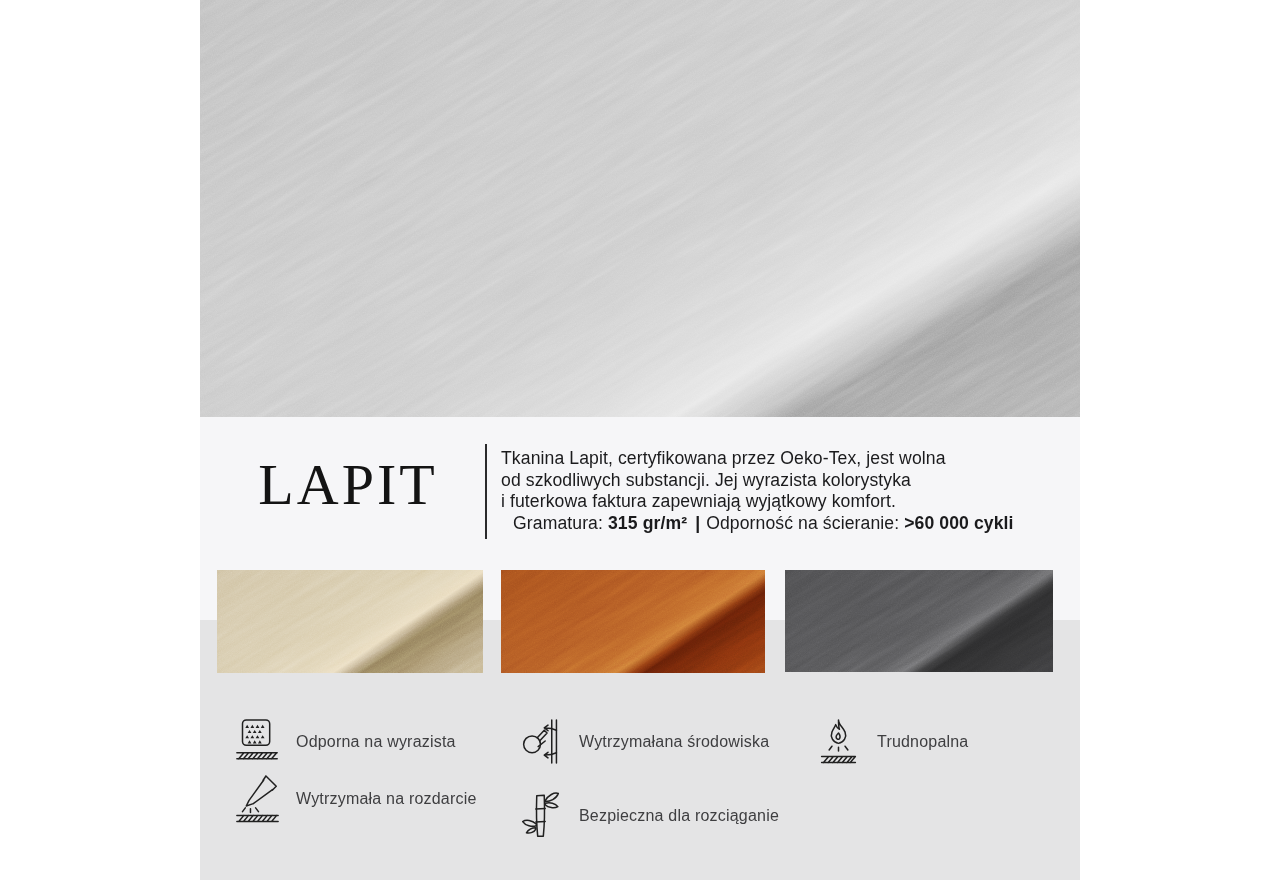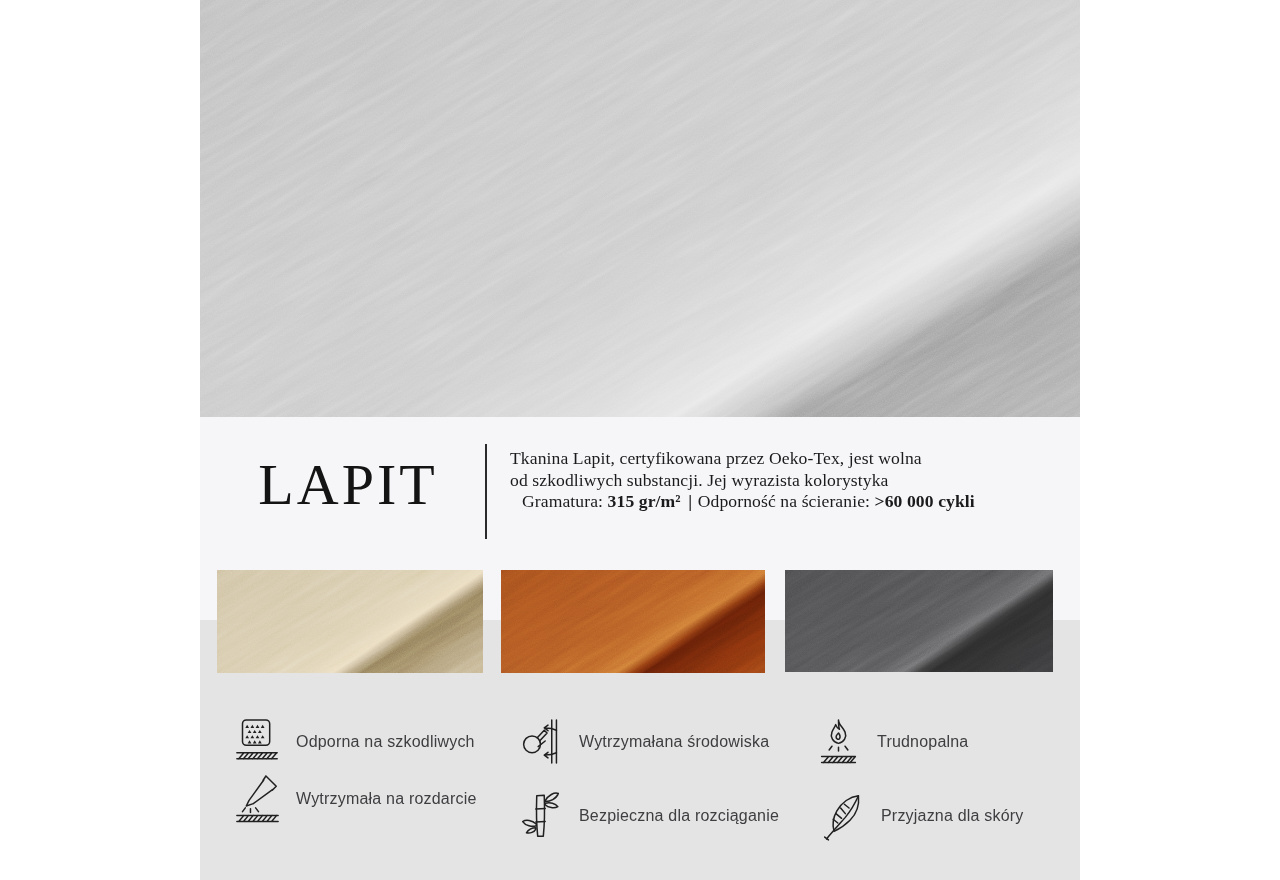--- a/index.html
+++ b/index.html
@@ -11,22 +11,22 @@
     background:linear-gradient(149deg,#bdbdbd 0%,#c7c7c7 30%,#cbcbcb 55%,#d9d9d9 68%,
       #e6e6e6 74%,#c2c2c2 79%,#9d9d9d 82%,#a8a8a8 90%,#b2b2b2 100%);overflow:hidden;}
   .noise{position:absolute;inset:0;width:100%;height:100%;mix-blend-mode:overlay;opacity:.55;pointer-events:none;}
 
   
   .info{position:absolute;left:200px;top:417px;width:880px;height:203px;background:#f6f6f8;}
   .title{position:absolute;left:20px;top:36px;width:250px;margin:3px;
     font-family:"Liberation Serif","DejaVu Serif",serif;font-weight:400;font-size:58px;line-height:1;
     letter-spacing:3px;text-align:center;color:#141414;}
   .vline{position:absolute;left:285px;top:27px;width:2px;height:95px;background:#2a2a2c;}
-  .desc{position:absolute;left:310px;top:31px;width:570px;font-size:17.6px;line-height:21.5px;
-    color:#1b1b1d;letter-spacing:.1px;font-family:Liberation Serif, serif;}
+  .desc{position:absolute;left:301px;top:31px;width:570px;font-size:17.6px;line-height:21.5px;
+    color:#1b1b1d;letter-spacing:.1px;}
   .specs{white-space:nowrap;margin-left:12px;}
   .specs b{font-weight:700;}
   .specs .sep{margin:0 1px 0 3px;}
 
   
   .swatch{position:absolute;top:570px;height:103px;overflow:hidden;margin:0;padding:0;}
   .sw1{left:217px;width:266px;
     background:linear-gradient(146deg,#cec0a0 0%,#d6c9a9 40%,#e0d3b4 58%,#eadcbe 64%,
       #b3a07c 68%,#8e7a58 71%,#a28d68 80%,#bcab86 92%,#c7b791 100%);}
   .sw2{left:501px;width:264px;
@@ -73,20 +73,21 @@
       <rect width="880" height="417" filter="url(#noiseFine)" opacity="0.5"></rect>
     </svg>
   </div>
 
   <section class="info">
     <h1 class="title">LAPIT</h1>
     <div class="vline"></div>
     <div class="desc">
       <div>Tkanina Lapit, certyfikowana przez Oeko-Tex, jest wolna</div>
       <div>od szkodliwych substancji. Jej wyrazista kolorystyka</div>
+      <div>i futerkowa faktura zapewniają wyjątkowy komfort.</div>
       <div class="specs">
         <span>Gramatura:</span>
         <b>315 gr/m²</b>
         <b class="sep">|</b>
         <span>Odporność na ścieranie:</span>
         <b>&gt;60 000 cykli</b>
       </div>
     </div>
   </section>
 
@@ -95,21 +96,21 @@
     <div class="feature f1">
       <svg class="ficon" viewBox="0 0 48 56">
         <rect x="8" y="5" width="29" height="27" rx="4"></rect>
         <path class="fill" d="M11 13.5h4L13 10.2z M16.5 13.5h4L18.5 10.2z M22 13.5h4L24 10.2z M27.5 13.5h4L29.5 10.2z
           M13.5 19h4L15.5 15.7z M19 19h4L21 15.7z M24.5 19h4L26.5 15.7z
           M11 24.5h4L13 21.2z M16.5 24.5h4L18.5 21.2z M22 24.5h4L24 21.2z M27.5 24.5h4L29.5 21.2z
           M13.5 30h4L15.5 26.7z M19 30h4L21 26.7z M24.5 30h4L26.5 26.7z"></path>
         <path d="M2 40 H45 M2 46.5 H45 M4 46.5 L9.5 40 M9 46.5 L14.5 40 M14 46.5 L19.5 40 M19 46.5 L24.5 40
           M24 46.5 L29.5 40 M29 46.5 L34.5 40 M34 46.5 L39.5 40 M39 46.5 L44.5 40"></path>
       </svg>
-      <span class="flabel">Odporna na szkodliwych</span>
+      <span class="flabel">Odporna na wyrazista</span>
     </div>
 
     <div class="feature f2">
       <svg class="ficon" viewBox="0 0 48 56">
         <path d="M36 5 V51 M41 5 V51"></path>
         <path d="M41 16 C37 14 33 13.5 29 13.5 M32 10.5 L28 13.5 L32 16.5"></path>
         <path d="M41 40 C37 42 33 42.5 29 42.5 M32 39.5 L28 42.5 L32 45.5"></path>
         <circle cx="15" cy="31" r="9"></circle>
         <path d="M20.5 24 L28 16 M23.5 27 L31 19 M28 16 L31 19 M21.5 33.5 L29 27.5"></path>
       </svg>
@@ -143,29 +144,20 @@
         <path d="M20 7 C19.5 21 19.5 36 21 50 M28 7 C28.5 21 28.5 36 27 50 M20 7 L28 6.5 M21 50 L27 50"></path>
         <path d="M19 21 L29 20.5 M19 35 L29 34.5"></path>
         <path d="M28.5 13 C32 6 39 3 43 4.5 C41 10 34 13.5 28.5 13 Z"></path>
         <path d="M29 15 C34 13.5 40 15 42.5 18.5 C38.5 21 32 19.5 29 16.5 Z"></path>
         <path d="M19.5 37 C15 33 8.5 32 5 34.5 C8 39 15 40.5 19.5 39 Z"></path>
         <path d="M19 41 C15.5 41 11 43 9 46.5 C13 47.5 17.5 45.5 19 42.5 Z"></path>
       </svg>
       <span class="flabel">Bezpieczna dla rozciąganie</span>
     </div>
 
-    <div class="feature f6">
-      <svg class="ficon" viewBox="0 0 48 56">
-        <path d="M41 7 C42 16 39 26 32 33 C27 38 21 42 15 45 C13 38 14 30 18 23 C23 14 32 8 41 7 Z"></path>
-        <path d="M7 53 C12 47 20 38 27 30 C32 24 37 16 41 7"></path>
-        <path d="M19 36 L14 32 M23 31 L17 26 M27 26 L22 20 M31 20 L26 16"></path>
-        <path d="M9 54 L5 51"></path>
-      </svg>
-      <span class="flabel">Przyjazna dla skóry</span>
-    </div>
 
   </div>
 
   <figure class="swatch sw1">
     <svg class="noise" viewBox="0 0 266 103" preserveAspectRatio="none">
       <g transform="rotate(-31 133 51)">
         <rect x="-150" y="-150" width="570" height="410" filter="url(#noiseStreak)" opacity="0.8"></rect>
       </g>
       <rect width="266" height="103" filter="url(#noiseFine)" opacity="0.5"></rect>
     </svg>

